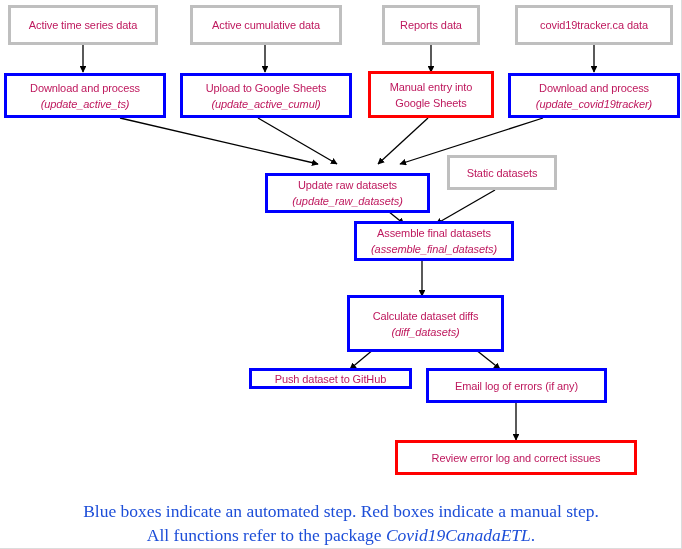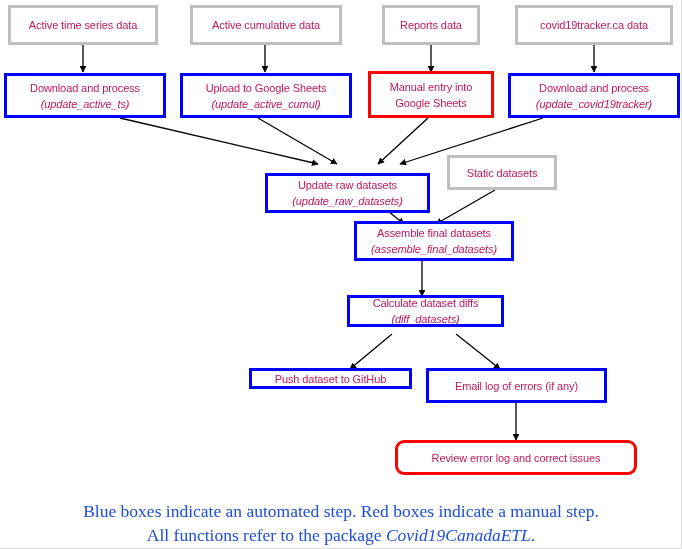--- a/index.html
+++ b/index.html
@@ -146,34 +146,34 @@
   <div class="node auto" style="left:265px; top:152px; width:165px; height:40px;margin-top:21px;">
     <span class="line1">Update raw datasets</span>
     <span class="line2">(update_raw_datasets)</span>
   </div>
 
   <div class="node auto" style="left:331px; top:221px; width:160px; height:40px;margin-left:23px;">
     <span class="line1">Assemble final datasets</span>
     <span class="line2">(assemble_final_datasets)</span>
   </div>
 
-  <div class="node auto" style="left:347px; top:295px; width:157px; height:32px;">
+  <div class="node auto" style="left:347px; top:295px; width:157px; height:57px;">
     <span class="line1">Calculate dataset diffs</span>
     <span class="line2">(diff_datasets)</span>
   </div>
 
   <div class="node auto" style="left:249px; top:368px; width:163px; height:21px;">
     <span class="line1">Push dataset to GitHub</span>
   </div>
 
   <div class="node auto" style="left:426px; top:368px; width:181px; height:35px;">
     <span class="line1">Email log of errors (if any)</span>
   </div>
 
-  <div class="node manual" style="left:395px; top:440px; width:242px; height:35px;border-radius:9px;">
+  <div class="node manual" style="left:395px; top:440px; width:242px; height:35px;">
     <span class="line1">Review error log and correct issues</span>
   </div>
 
   <div class="caption" style="top:499px;">
     <span>Blue boxes indicate an automated step. Red boxes indicate a manual step.</span>
   </div>
   <div class="caption" style="top:523px;">
     <span>All functions refer to the package </span><span class="pkg">Covid19CanadaETL</span><span>.</span>
   </div>
 

